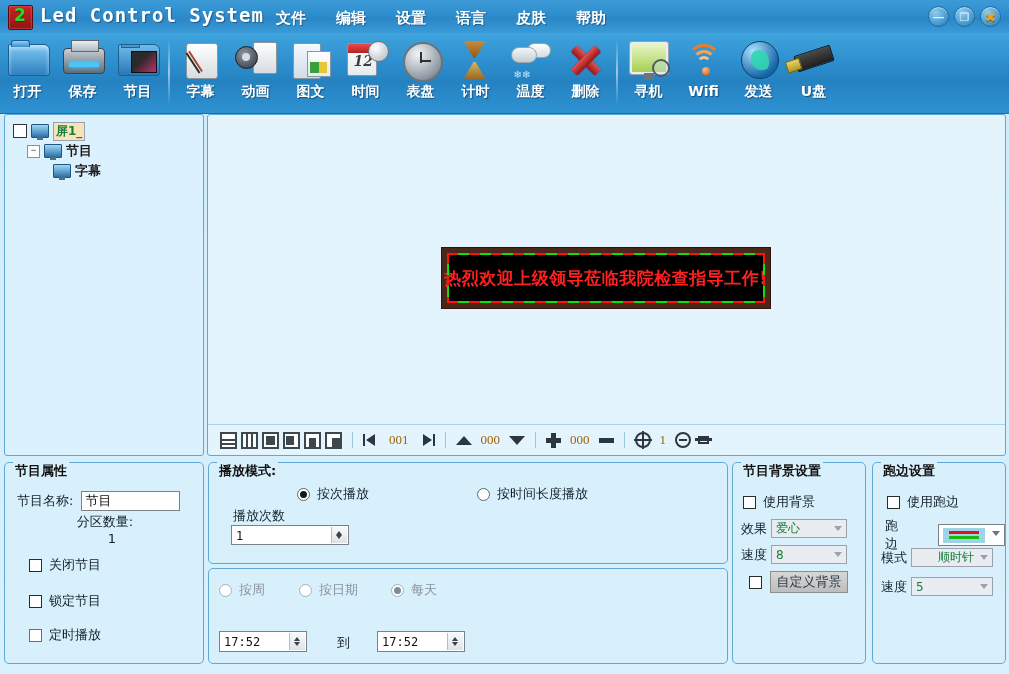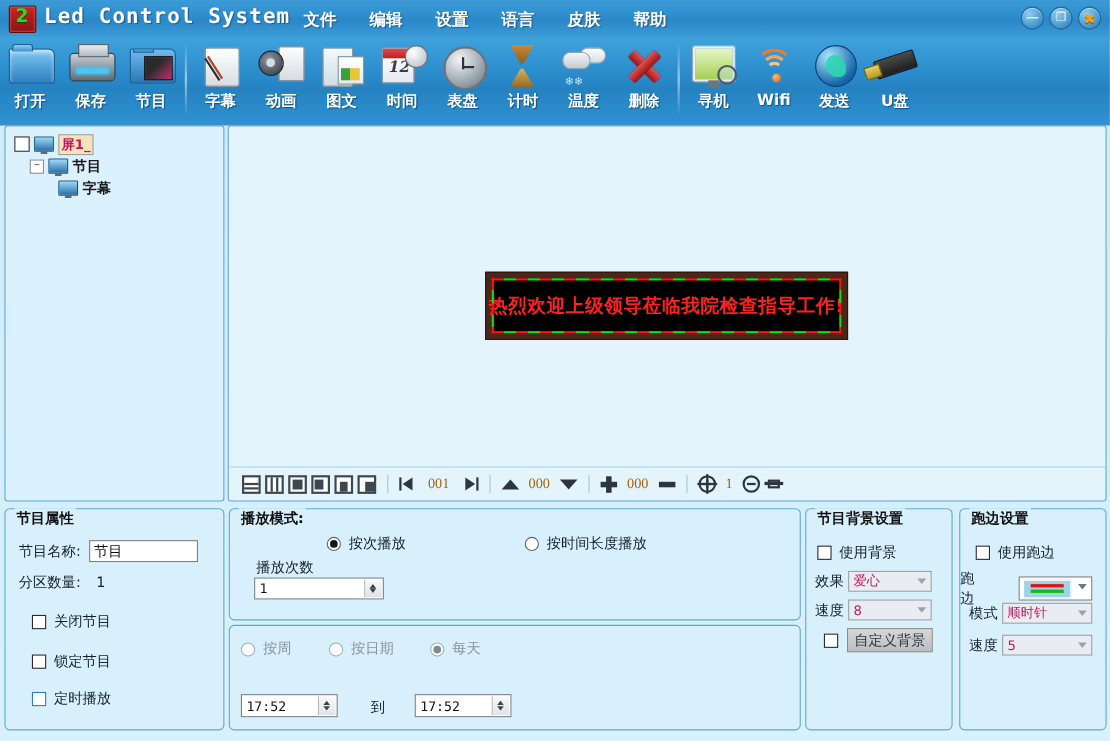--- a/index.html
+++ b/index.html
@@ -248,21 +248,21 @@
     border-left:3px solid transparent;border-right:3px solid transparent;border-bottom:4px solid #3a434a;}
   .spin .btns span:last-child:after{content:"";position:absolute;left:4px;bottom:4px;width:0;height:0;
     border-left:3px solid transparent;border-right:3px solid transparent;border-top:4px solid #3a434a;}
 
   .sched-panel{left:208px;top:568px;width:518px;height:94px;}
 
   .bg-panel{left:732px;top:462px;width:132px;height:200px;}
   .bd-panel{left:872px;top:462px;width:132px;height:200px;}
   .sel{position:relative;height:19px;border:1px solid #9aa3ab;background:#e9edf1;
     box-sizing:border-box;display:flex;align-items:center;padding:0 18px 0 4px;
-    font-size:12px;color:#be185d;font-family:"DejaVu Sans",sans-serif;}
+    font-size:12px;color:#15803d;font-family:"DejaVu Sans",sans-serif;}
   .sel.active{background:#fff;color:#111;border-color:#7a8289;}
   .sel .arrow{position:absolute;right:4px;top:6px;width:0;height:0;
     border-left:4px solid transparent;border-right:4px solid transparent;border-top:5px solid #9aa3ab;}
   .sel.active .arrow{border-top-color:#6d767e;}
   .btn{height:20px;background:linear-gradient(#d7d7d7,#bdbdbd);border:1px solid #8d8d8d;
     font-size:13px;color:#2b3a46;display:flex;align-items:center;justify-content:center;
     font-family:"DejaVu Sans",sans-serif;cursor:default;}
   .colorprev{height:17px;display:flex;flex-direction:column;justify-content:center;
     background:#9fd3e8;border:1px solid #fff;box-sizing:border-box;}
   .colorprev i{display:block;height:3px;}
@@ -494,21 +494,21 @@
     </div>
   </div>
 
   <div class="gbox prop-panel">
     <div class="gtitle">节目属性</div>
     <div style="position:absolute;left:12px;top:26px;width:176px;">
       <div class="row" style="height:24px;">
         <span class="lbl">节目名称:</span>
         <input class="txtinput" style="width: 99px; height: 20px; margin-left: 8px;" value="节目">
       </div>
-      <div class="row" style="height:34px;">
+      <div class="row" style="height:34px;flex-direction:column;">
         <span class="lbl">分区数量:</span>
         <span class="lbl" style="margin-left:14px;">1</span>
       </div>
       <div class="row" style="height:36px;padding-left:12px;">
         <span class="chk"></span>
         <span class="lbl" style="margin-left:7px;">关闭节目</span>
       </div>
       <div class="row" style="height:36px;padding-left:12px;">
         <span class="chk"></span>
         <span class="lbl" style="margin-left:7px;">锁定节目</span>
@@ -595,34 +595,34 @@
       <span class="btn" style="width:76px;margin-left:8px;">自定义背景</span>
     </div>
   </div>
 
   <div class="gbox bd-panel">
     <div class="gtitle">跑边设置</div>
     <div class="row" style="position:absolute;left:14px;top:30px;">
       <span class="chk"></span>
       <span class="lbl" style="margin-left:7px;">使用跑边</span>
     </div>
-    <div class="row" style="position:absolute;left:0;top:54px;width:120px;gap:30px;">
+    <div class="row" style="position:absolute;left:12px;top:54px;width:120px;gap:30px;">
       <span class="lbl">跑边</span>
       <span class="sel active" style="width:82px;margin-left:4px;height:22px;padding:2px 18px 2px 3px;">
         <span class="colorprev" style="width:100%;">
           <i style="background:#e01414;margin:0 6px;"></i>
           <i style="height:2px;"></i>
           <i style="background:#18b818;margin:0 6px;"></i>
         </span>
         <span class="arrow"></span>
       </span>
     </div>
     <div class="row" style="position:absolute;left:8px;top:85px;width:120px;">
       <span class="lbl">模式</span>
-      <span class="sel" style="width:82px;margin-left:4px;">
+      <span class="sel" style="width:82px;margin-left:4px;justify-content:flex-end;">
         <span>顺时针</span>
         <span class="arrow"></span>
       </span>
     </div>
     <div class="row" style="position:absolute;left:8px;top:114px;width:120px;">
       <span class="lbl">速度</span>
       <span class="sel" style="width:82px;margin-left:4px;">
         <span>5</span>
         <span class="arrow"></span>
       </span>

